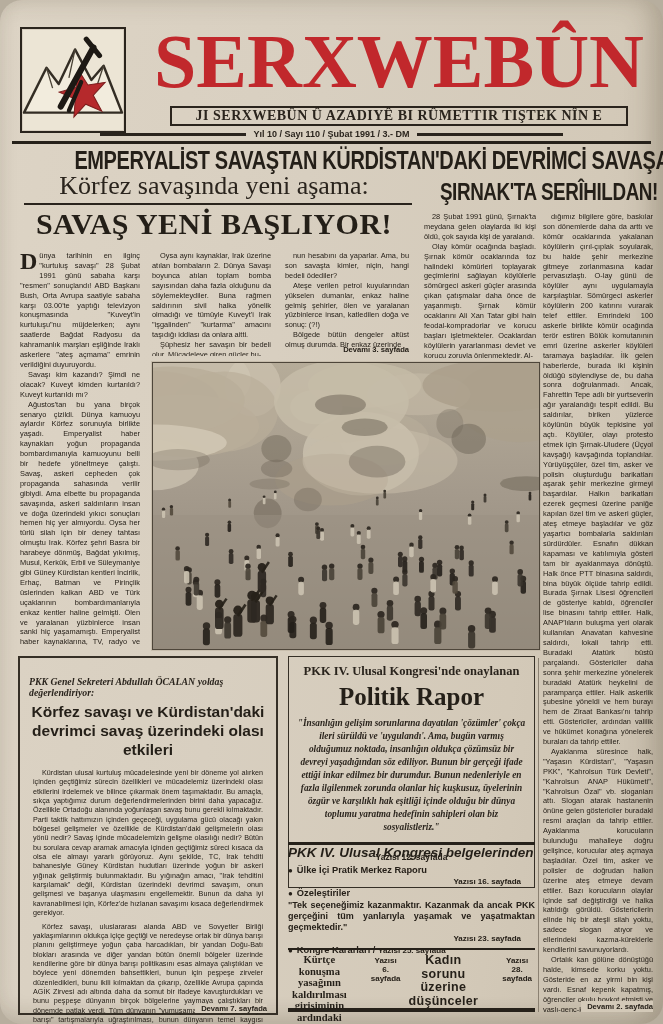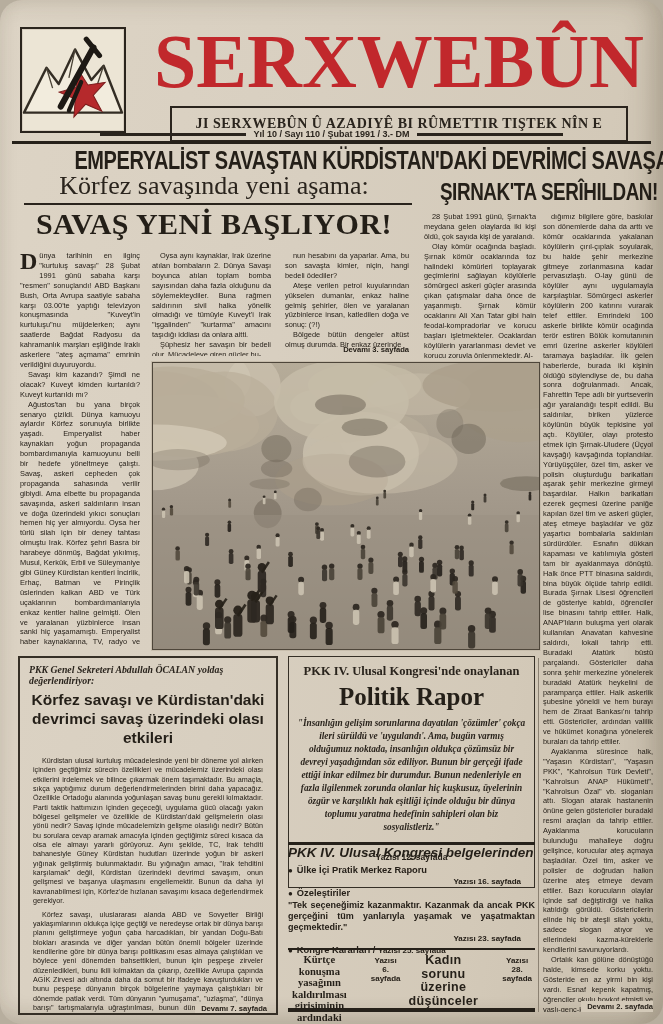--- a/index.html
+++ b/index.html
@@ -11,21 +11,21 @@
     border-radius:22px;
   }
   
   .logo-box{position:absolute;left:20px;top:27px;width:102px;height:102px;
     background:#ece5d5;border:2px solid #2a241d;box-shadow:0 0 0 1px #d8cfc0 inset;}
   .logo-box svg{display:block;width:100%;height:100%;}
   .paper-title{position:absolute;left:138px;top:16px;width:522px;height:90px;
     font-family:"Liberation Serif",serif;font-weight:bold;font-size:76px;line-height:90px;
     text-align:center;color:#c1282c;letter-spacing:0px;white-space:nowrap;}
   .motto-wrap{position:absolute;left:138px;top:106px;width:522px;text-align:center;}
-  .motto-box{display:inline-block;border:2px solid #2a241d;padding:8px 24px;
+  .motto-box{display:inline-block;border:2px solid #2a241d;padding:0 24px;
     font-family:"Liberation Serif",serif;font-weight:bold;font-size:14px;letter-spacing:.5px;color:#2a241d;}
   .dateline-row{position:absolute;left:100px;top:129px;width:463px;display:flex;align-items:center;gap:7px;}
   .dateline-rule{flex:1;height:3px;background:#2a241d;}
   .dateline-text{font-size:9px;font-weight:bold;white-space:nowrap;color:#2a241d;}
   .top-rule{position:absolute;left:12px;top:141px;width:639px;height:3px;background:#26211a;}
   
   .banner{position:absolute;left:0;top:146px;width:663px;text-align:center;}
   .banner span{display:inline-block;transform:scaleX(.8);transform-origin:center;
     font-weight:800;font-size:25px;letter-spacing:-.5px;color:#241f18;white-space:nowrap;}
   
@@ -49,21 +49,21 @@
     font-weight:800;font-size:23px;letter-spacing:-.5px;color:#241f18;white-space:nowrap;}
   #sirnak-col1{left:424px;top:212px;width:112px;height:146px;}
   #sirnak-col2{left:543px;top:212px;width:110px;height:800px;}
   #sirnak-cont{position:absolute;right:0;bottom:0;background:#d3c9b8;padding:1px 0 0 6px;}
   
   .photo{position:absolute;left:152px;top:362px;width:386px;height:286px;border:1px solid #4e463a;
     background:#a1978a;box-shadow:0 0 0 1px #c7bdac;}
   .photo svg{display:block;width:100%;height:100%;}
   
   .ocalan-box{position:absolute;left:18px;top:656px;width:260px;height:359px;border:2px solid #352f26;
-    background:transparent;padding:6px 9px;box-sizing:border-box;}
+    background:transparent;padding:18px 9px;box-sizing:border-box;}
   .ocalan-kicker{font-family:"Liberation Serif",serif;font-style:italic;font-weight:bold;font-size:9.8px;color:#2a241d;}
   .ocalan-title{font-weight:800;font-size:15.5px;line-height:19px;text-align:center;margin:4px 2px 5px 2px;color:#241f18;}
   .ocalan-body{overflow:hidden;height:262px;font-size:7.2px;line-height:9.35px;text-align:justify;}
   .ocalan-body p{margin:4px;text-indent:9px;}
   .ocalan-cont{position:absolute;right:9px;bottom:0;background:#d6ccbc;padding-left:6px;}
   
   .politik-box{position:absolute;left:288px;top:656px;width:247px;height:232px;border:1.5px solid #352f26;
     box-sizing:border-box;padding:7px 8px;text-align:center;}
   .politik-kicker{font-family:"Liberation Serif",serif;font-weight:bold;font-size:12.5px;color:#2a241d;}
   .politik-title{font-family:"Liberation Serif",serif;font-weight:bold;font-size:25px;margin:4px 0 6px 0;color:#241f18;}

